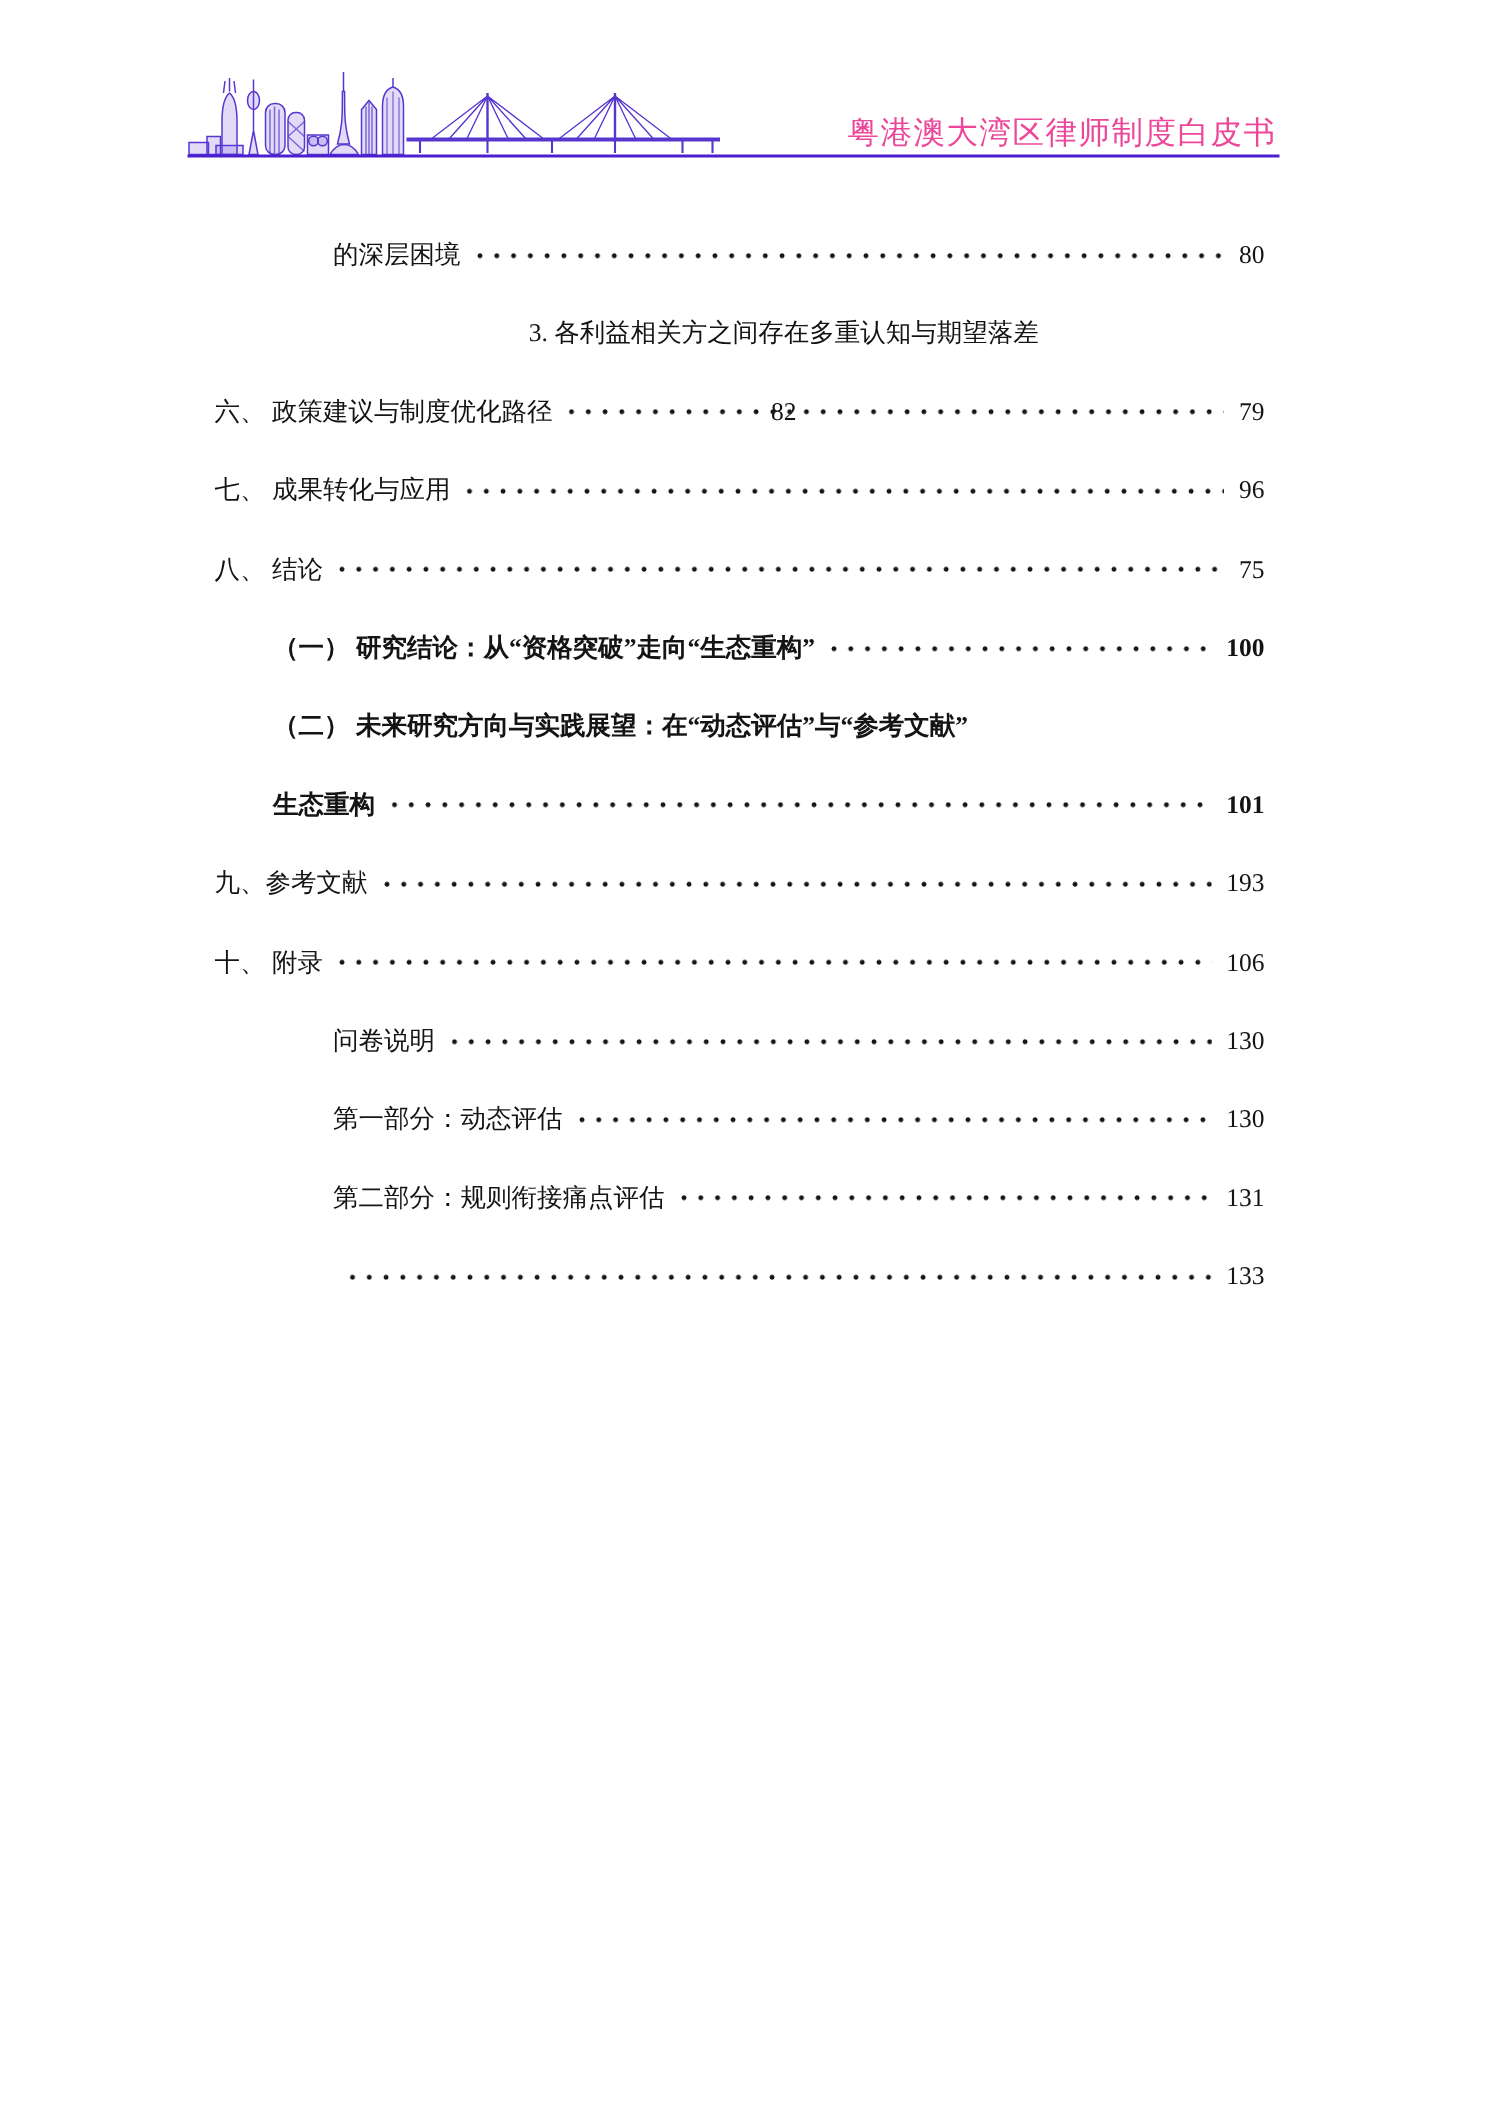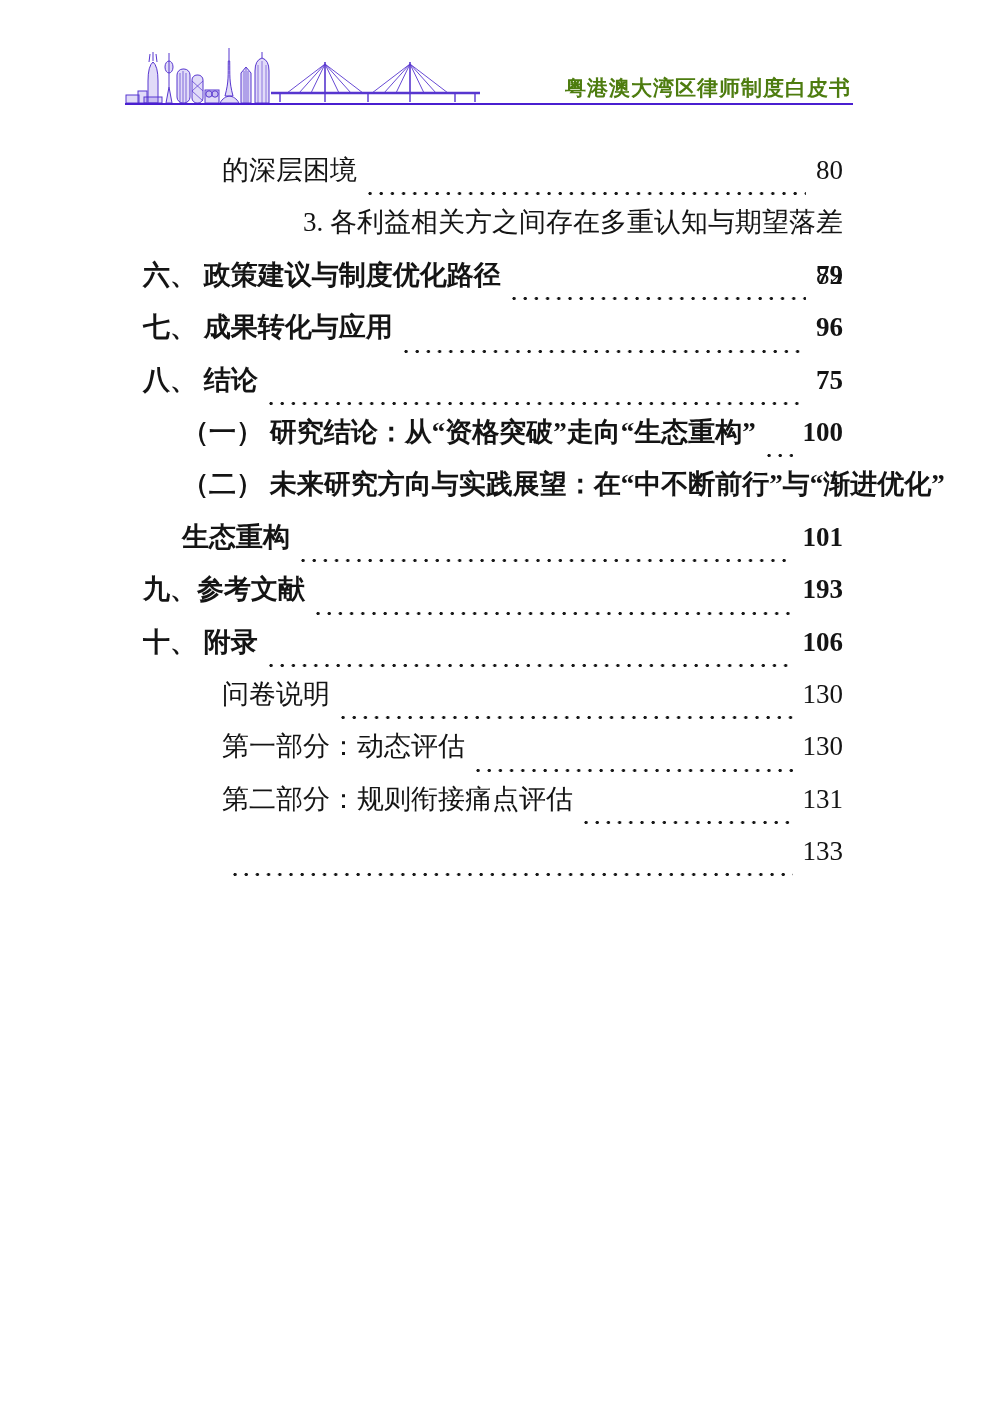--- a/index.html
+++ b/index.html
@@ -13,39 +13,39 @@
   }
 
   
   .hdr-skyline {
     position:absolute; left:125px; top:47px;
     width:356px; height:57px;
   }
   .hdr-title {
     position:absolute; top:74px; right:141px;
     font-family:"Liberation Sans","DejaVu Sans",sans-serif;
-    font-weight:bold; font-size:21px; letter-spacing:1px;
-    color:#4d7c0f; white-space:nowrap;
+    font-weight:normal; font-size:21px; letter-spacing:1px;
+    color:#ec4899; white-space:nowrap;
   }
   .hdr-rule {
     position:absolute; left:125px; top:103px;
     width:728px; height:2px; background:#4a1fd0;
   }
 
   
   .toc {
     position:absolute; left:143px; right:149px; top:144px;
   }
   .toc-row {
     height:52.4px;
-    display:flex; align-items:flex-end;
-    font-size:27px; line-height:52.4px;
+    display:flex; align-items:center;
+    font-size:17px; line-height:52.4px;
     white-space:pre;
   }
-  .lvl-chapter { padding-left:0;font-weight:bold; }
+  .lvl-chapter { padding-left:0; }
   .lvl-sub1    { padding-left:39px;font-weight:bold; }
   .lvl-sub2    { padding-left:59px;flex-direction:column; }
   .lvl-sub3    { padding-left:79px; }
 
   .toc-label { flex:0 0 auto; }
   .leader {
     flex:1 1 auto;
     height:5px;
     margin:0 10px 0 11px;
     background-image:radial-gradient(circle at 2px 2.5px, #161616 1.35px, transparent 1.9px);
@@ -140,21 +140,21 @@
       <span class="toc-page">75</span>
     </div>
 
     <div class="toc-row lvl-sub1">
       <span class="toc-label">（一） 研究结论：从“资格突破”走向“生态重构”</span>
       <span class="leader"></span>
       <span class="toc-page">100</span>
     </div>
 
     <div class="toc-row lvl-sub1 no-page">
-      <span class="toc-label">（二） 未来研究方向与实践展望：在“中不断前行”与“渐进优化”</span>
+      <span class="toc-label">（二） 未来研究方向与实践展望：在“动态评估”与“参考文献”</span>
       
       
     </div>
 
     <div class="toc-row lvl-sub1">
       <span class="toc-label">生态重构</span>
       <span class="leader"></span>
       <span class="toc-page">101</span>
     </div>
 

